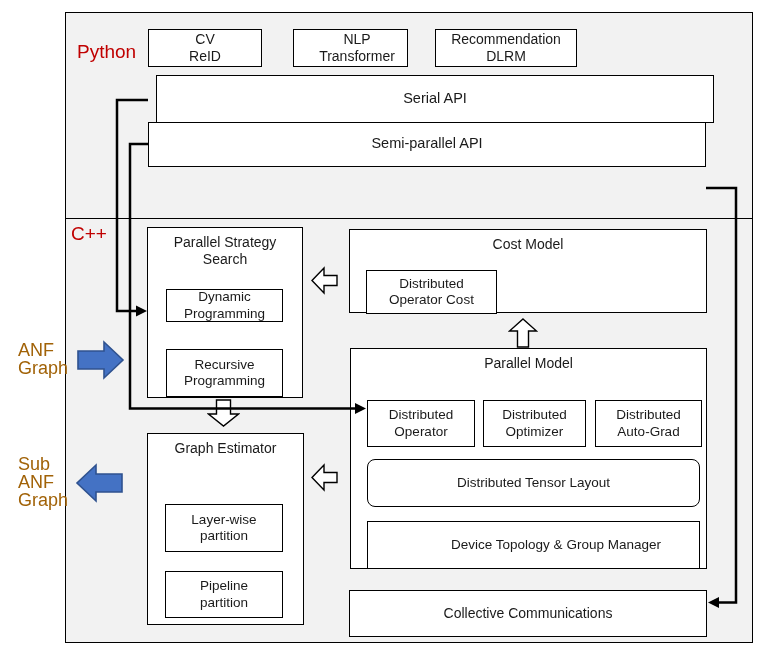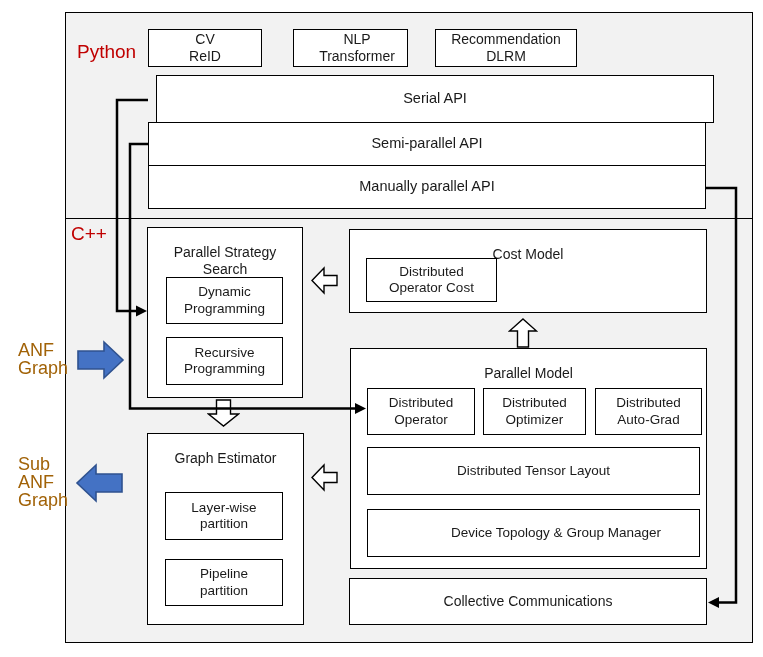--- a/index.html
+++ b/index.html
@@ -21,33 +21,32 @@
     background:#ffffff;
     border:1.5px solid #000;
     display:flex;align-items:center;justify-content:center;
     text-align:center;
     white-space:pre-line;
     line-height:1.22;
     z-index:2;
   }
   .appbox{font-size:14px;}
   .apibar{font-size:14.5px;}
-  .innerbox{font-size:13.5px;}
+  .innerbox{font-size:13.5px;margin-top:12px;}
   .groupbox{
     background:#ffffff;
     border:1.5px solid #000;
     z-index:1;
   }
   .grouptitle{
     position:absolute;left:0;right:0;top:6px;
     text-align:center;
     font-size:14px;
     line-height:1.2;
     white-space:pre-line;
-    margin-top:10px;
   }
   .redlabel{
     color:#c00000;
     font-size:19px;
     font-weight:400;
     z-index:2;
   }
   .sidelabel{
     font-size:18px;
     line-height:18px;
@@ -74,47 +73,46 @@
 
   <div class="abs wbox appbox" style="left:148px;top:29px;width:114px;height:38px;">CV
 ReID</div>
   <div class="abs wbox appbox" style="left:293px;top:29px;width:115px;height:38px;padding-left:13px;">NLP
 Transformer</div>
   <div class="abs wbox appbox" style="left:435px;top:29px;width:142px;height:38px;">Recommendation
 DLRM</div>
 
   <div class="abs wbox apibar" style="left:156px;top:75px;width:558px;height:48px;">Serial API</div>
   <div class="abs wbox apibar" style="left:148px;top:121.5px;width:558px;height:45px;">Semi-parallel API</div>
-  <div class="abs wbox apibar" style="left:148px;top:165px;width:558px;height:44px;">Manually parallel API</div>
 
   <div class="abs groupbox" style="left:147px;top:227px;width:156px;height:171px;">
     <div class="grouptitle">Parallel Strategy
 Search</div>
   </div>
-  <div class="abs wbox innerbox" style="left:166px;top:277px;width:117px;height:47px;">Dynamic
+  <div class="abs wbox innerbox" style="left:166px;top:277px;width:117px;height:33px;">Dynamic
 Programming</div>
   <div class="abs wbox innerbox" style="left:166px;top:337px;width:117px;height:48px;">Recursive
 Programming</div>
 
   <div class="abs groupbox" style="left:349px;top:229px;width:358px;height:84px;">
     <div class="grouptitle">Cost Model</div>
   </div>
   <div class="abs wbox innerbox" style="left:366px;top:258px;width:131px;height:44px;">Distributed
 Operator Cost</div>
 
   <div class="abs groupbox" style="left:350px;top:348px;width:357px;height:221px;">
     <div class="grouptitle">Parallel Model</div>
   </div>
   <div class="abs wbox innerbox" style="left:367px;top:388px;width:108px;height:47px;">Distributed
 Operator</div>
   <div class="abs wbox innerbox" style="left:483px;top:388px;width:103px;height:47px;">Distributed
 Optimizer</div>
   <div class="abs wbox innerbox" style="left:595px;top:388px;width:107px;height:47px;">Distributed
 Auto-Grad</div>
-  <div class="abs wbox innerbox" style="left:367px;top:447px;width:333px;height:48px;">Distributed Tensor Layout</div>
+  <div class="abs wbox innerbox" style="left:367px;top:447px;width:333px;height:48px;border-radius:8px;">Distributed Tensor Layout</div>
   <div class="abs wbox innerbox" style="left:367px;top:509px;width:333px;height:48px;padding-left:45px;">Device Topology &amp; Group Manager</div>
 
   <div class="abs groupbox" style="left:147px;top:433px;width:157px;height:192px;">
     <div class="grouptitle">Graph Estimator</div>
   </div>
   <div class="abs wbox innerbox" style="left:165px;top:492px;width:118px;height:48px;">Layer-wise
 partition</div>
   <div class="abs wbox innerbox" style="left:165px;top:559px;width:118px;height:47px;">Pipeline
 partition</div>
 

